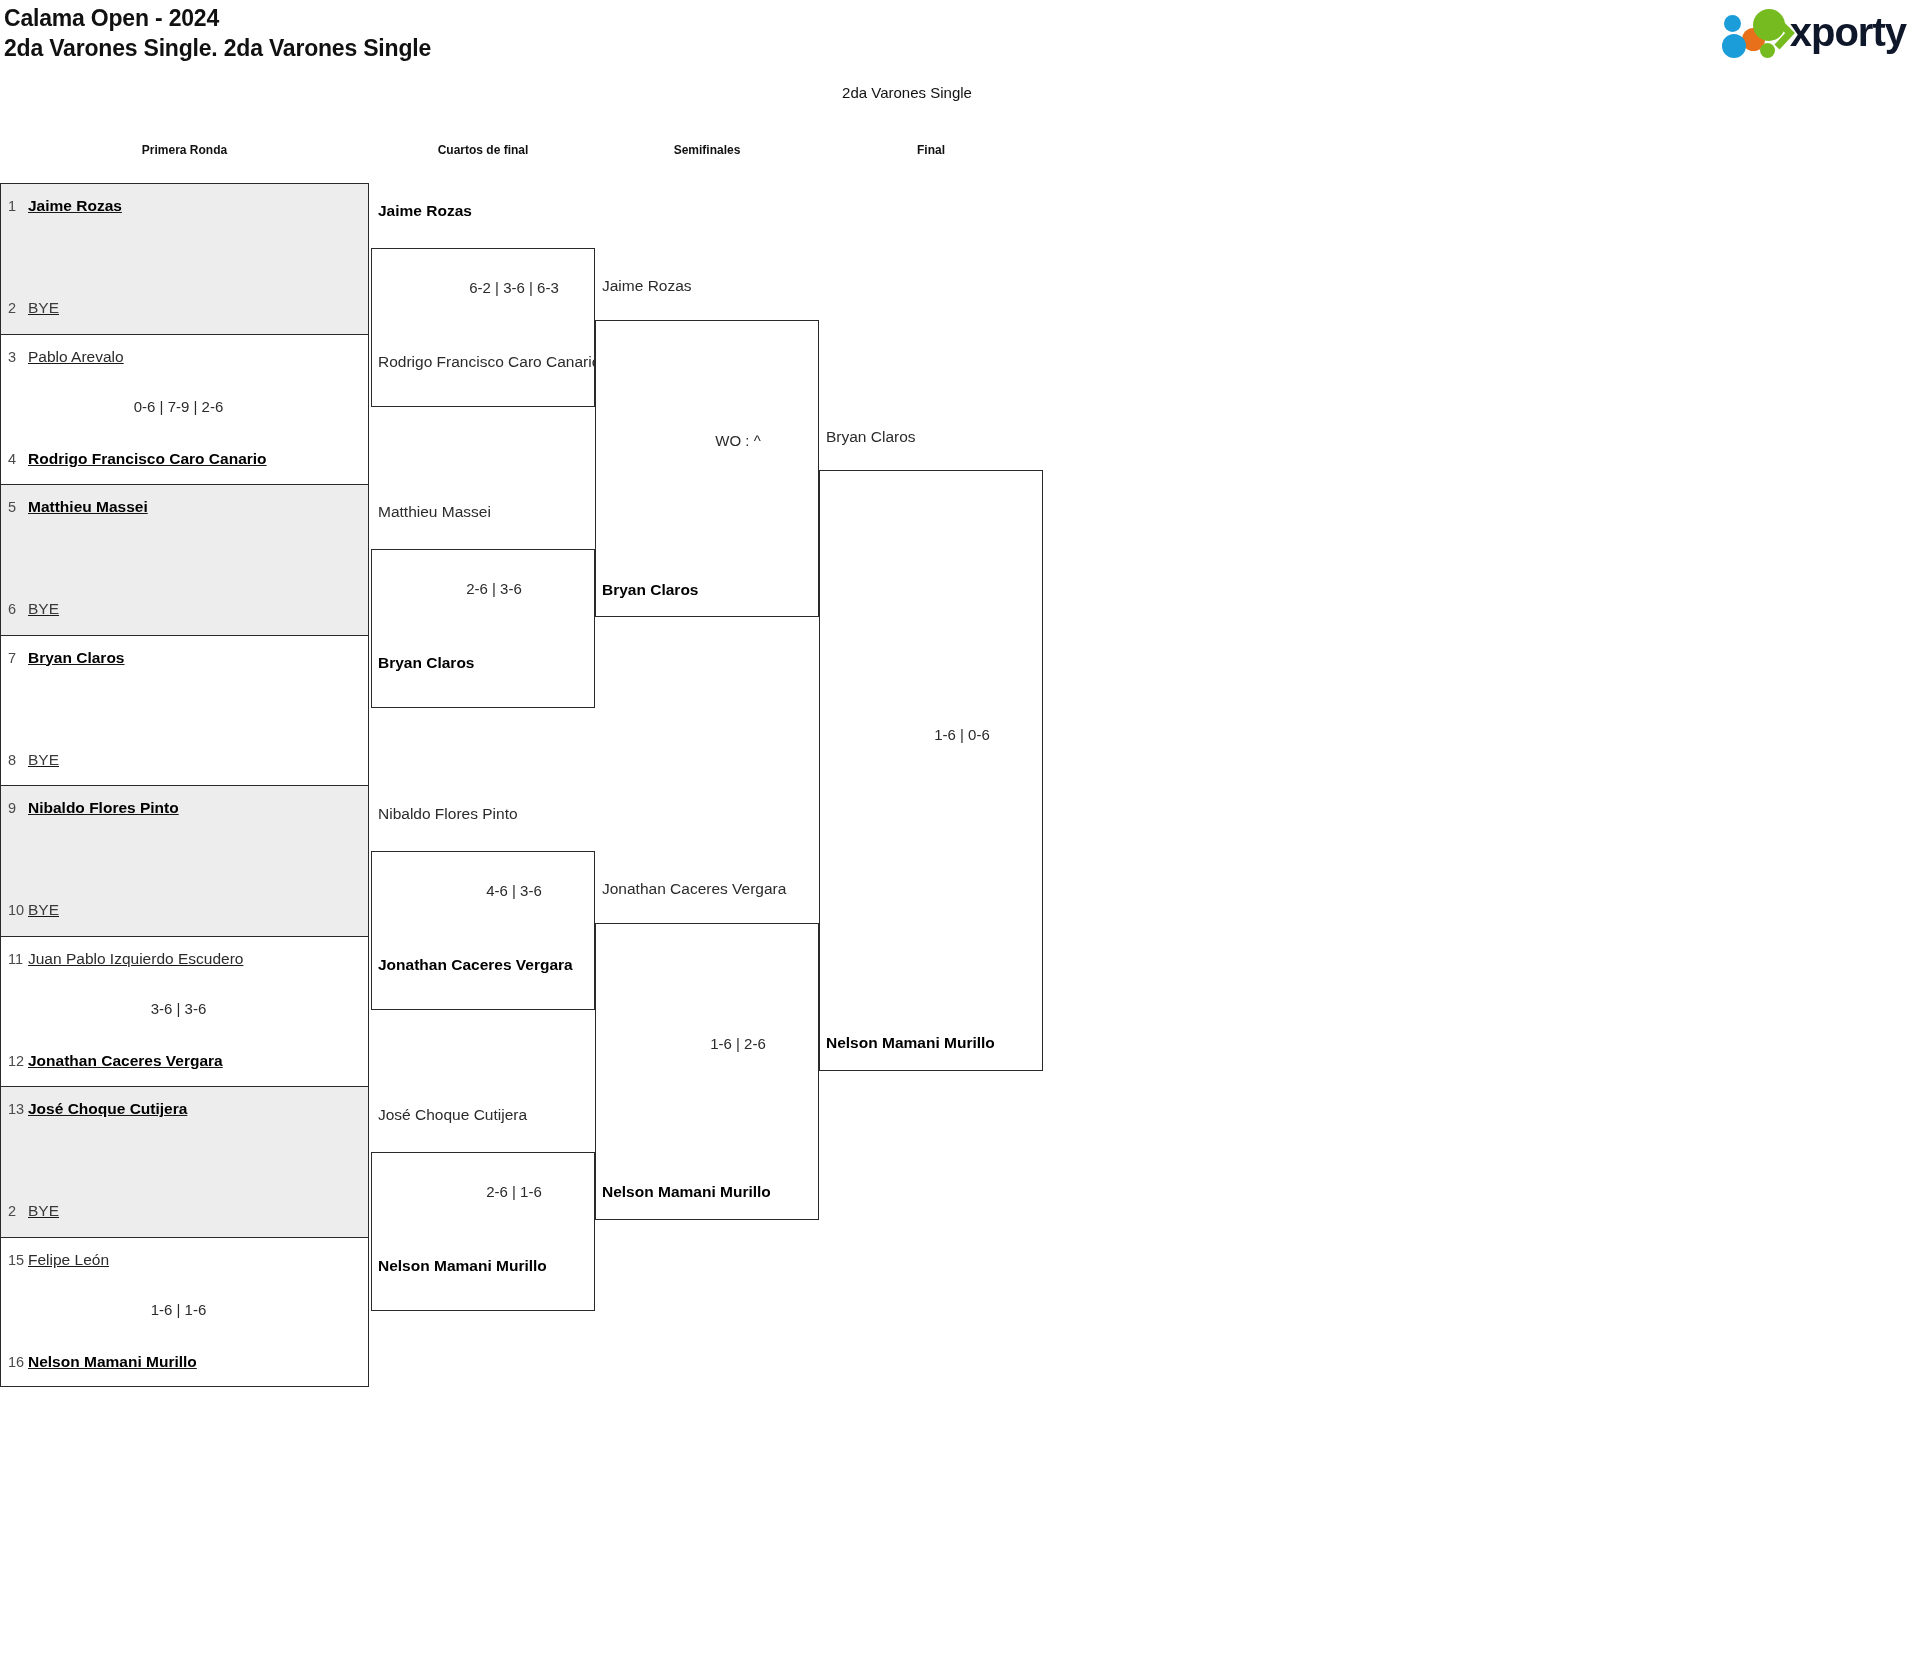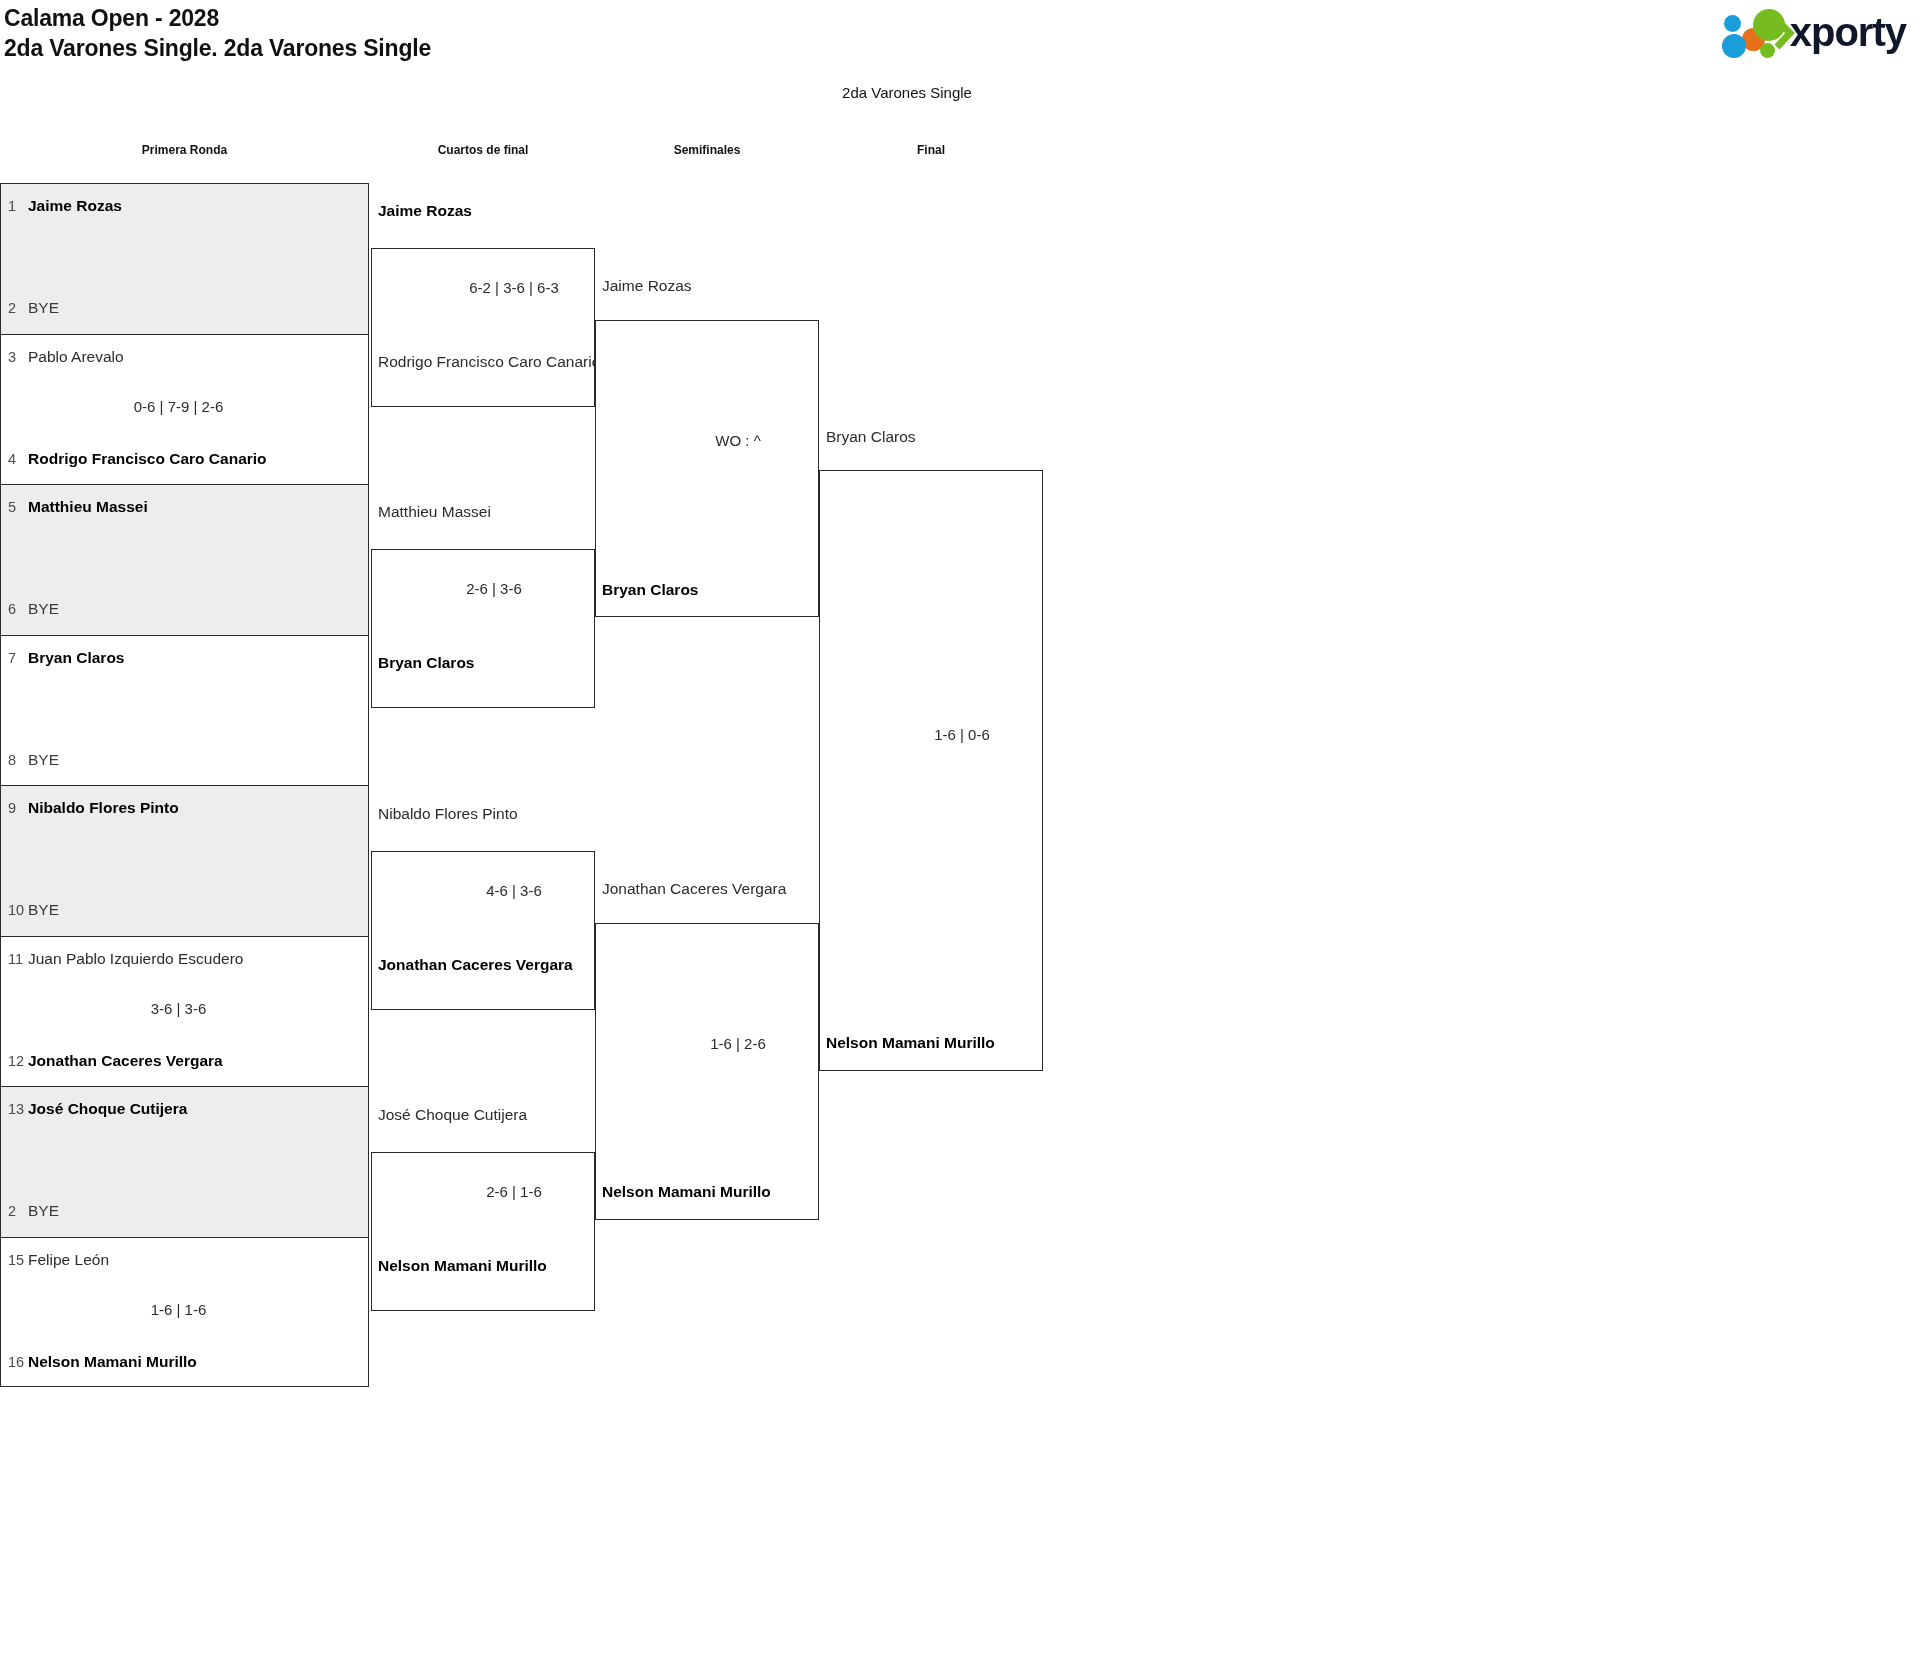--- a/index.html
+++ b/index.html
@@ -39,21 +39,21 @@
   .rh-3{left:595px;width:224px;}
   .rh-4{left:819px;width:224px;}
 
   
   .r1{position:absolute;left:0;top:183px;width:369px;}
   .r1-match{position:relative;width:369px;height:150.5px;box-sizing:border-box;
             border-left:1.4px solid #2a2a2a;border-right:1.4px solid #2a2a2a;
             border-top:1.4px solid #2a2a2a;}
   .r1-match:last-child{border-bottom:1.4px solid #2a2a2a;}
   .r1-match.alt{background:#ededed;}
-  .r1-p{position:absolute;left:7px;right:8px;font-size:15.5px;line-height:19px;white-space:nowrap;}
+  .r1-p{position:absolute;left:7px;right:8px;font-size:15.5px;line-height:19px;white-space:nowrap;text-decoration:underline;}
   .r1-p.top{top:12px;}
   .r1-p.bot{top:114px;}
   .r1-seed{display:inline-block;min-width:20px;text-align:left;color:#4a4a4a;font-size:14.5px;}
   .r1-name{color:#111;}
   .winner .r1-name{font-weight:700;color:#000;}
   .loser .r1-name{font-weight:400;color:#2b2b2b;}
   .bye .r1-name{font-weight:400;color:#3a3a3a;}
   .r1-score{position:absolute;top:63px;left:0;width:355px;text-align:center;font-size:15px;color:#2b2b2b;}
 
   
@@ -63,21 +63,21 @@
   .sc{position:absolute;font-size:15px;color:#2b2b2b;text-align:center;white-space:nowrap;padding-left:31px;}
 
   .clip{overflow:hidden;}
 </style>
 </head>
 <body>
 
 <div class="page">
 
   <div class="hdr-title">
-    <div class="hdr-line">Calama Open - 2028</div>
+    <div class="hdr-line">Calama Open - 2024</div>
     <div class="hdr-line">2da Varones Single. 2da Varones Single</div>
   </div>
 
   <div class="logo">
     <div class="logo-dots">
       <i class="d-blue-sm"></i>
       <i class="d-orange"></i>
       <i class="d-green-lg"></i>
       <i class="d-blue-lg"></i>
       <i class="d-green-sm"></i>

